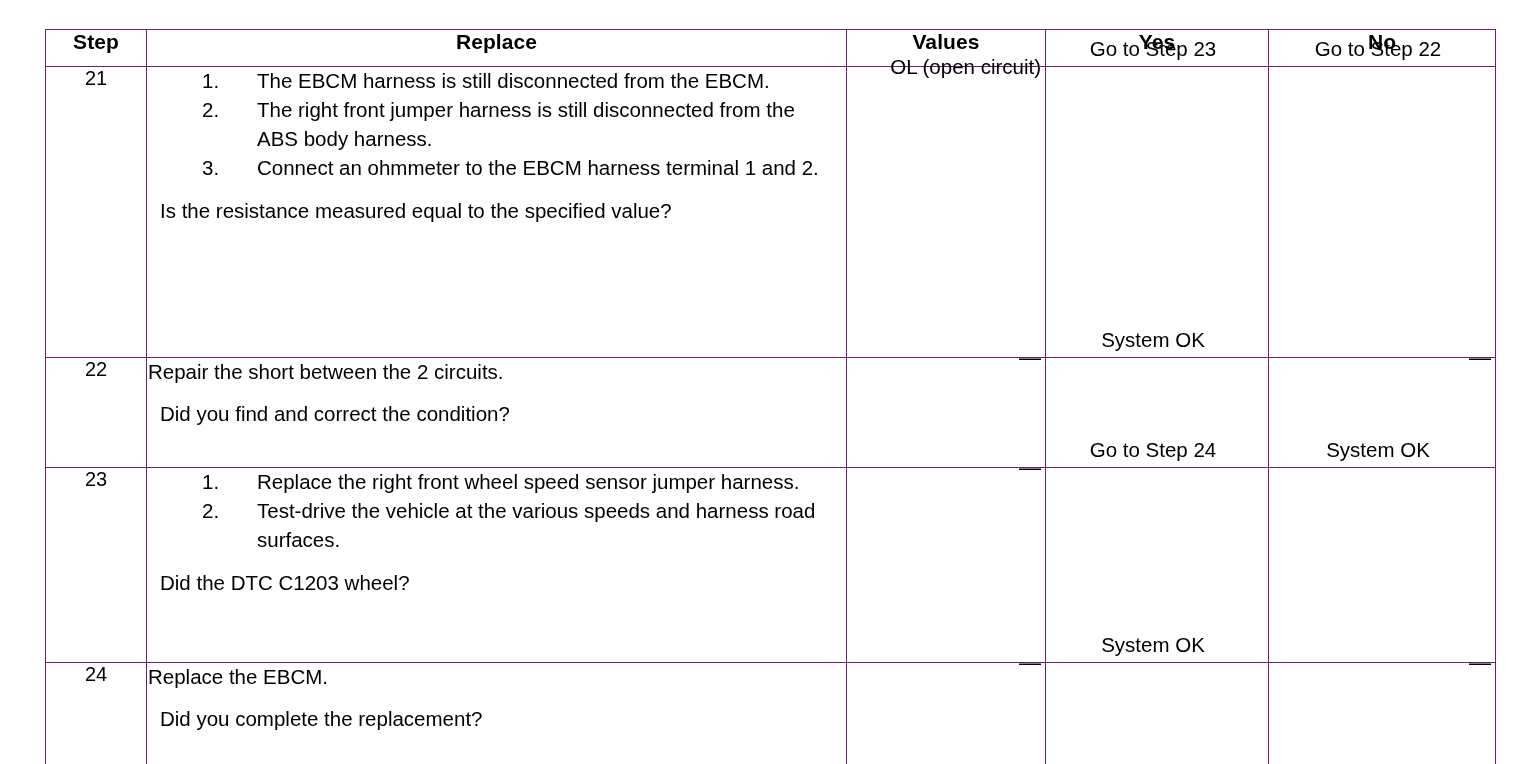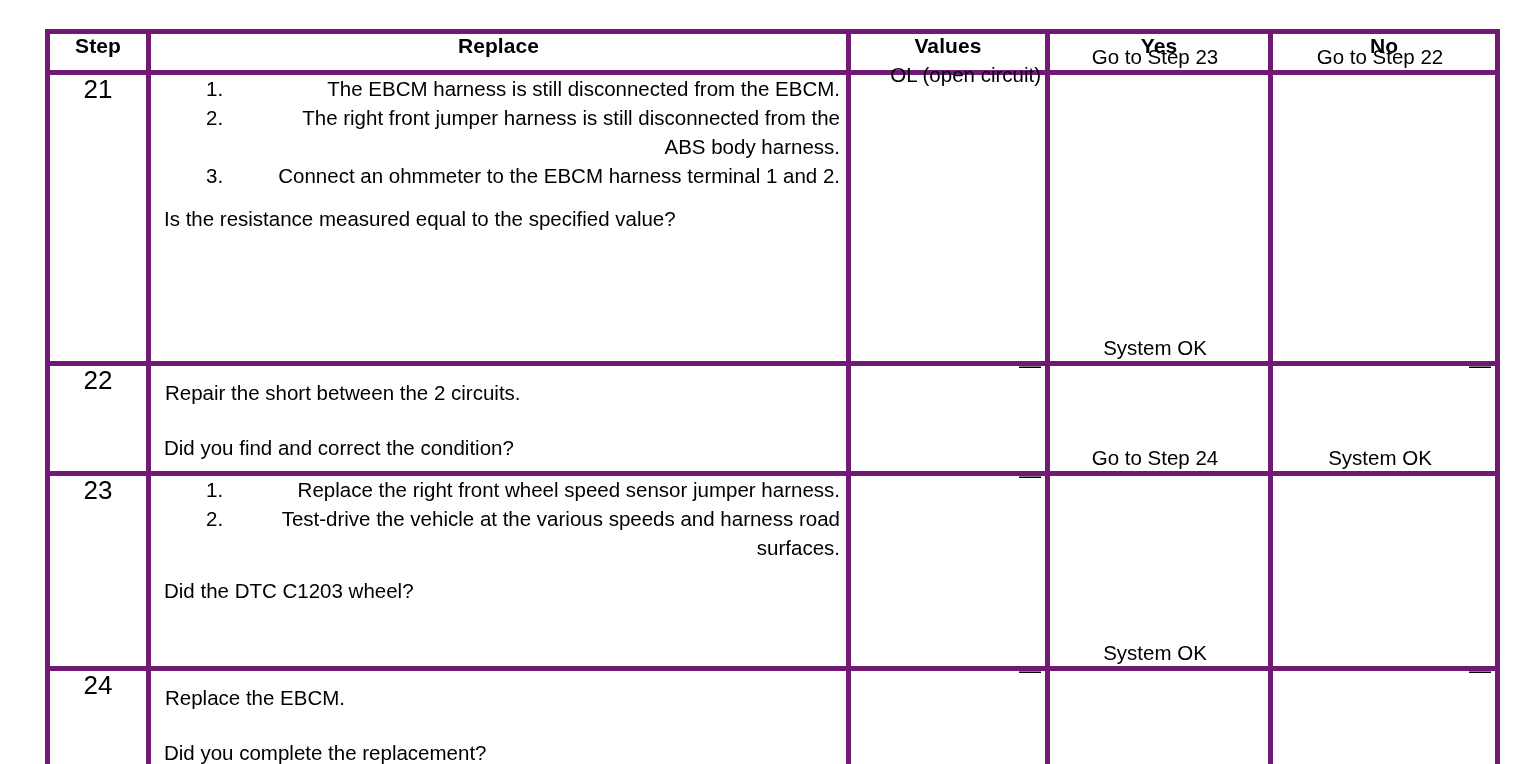--- a/index.html
+++ b/index.html
@@ -33,42 +33,42 @@
     background: #ffffff;
   }
 
   table.diag col.c-step   { width: 101px; }
   table.diag col.c-action { width: 700px; }
   table.diag col.c-values { width: 199px; }
   table.diag col.c-yes    { width: 223px; }
   table.diag col.c-no     { width: 227px; }
 
   table.diag td, table.diag th {
-    border: 5px solid #701a75;
+    border: 1px solid #701a75;
     padding: 0;
     vertical-align: top;
     background: #ffffff;
   }
 
   
   thead th {
     height: 36px;
     font-size: 21px;
     font-weight: bold;
     text-align: center;
     vertical-align: middle;
     padding: 3px 0 5px 0;
     letter-spacing: 0.1px;
   }
 
   
   td.step-cell {
     text-align: center;
     vertical-align: middle;
-    font-size: 26px;
+    font-size: 20px;
     line-height: 1.1;
   }
 
   
   td.action-cell {
     vertical-align: top;
     padding: 8px 10px 8px 8px;
     font-size: 20.5px;
     line-height: 1.38;
   }
@@ -91,24 +91,23 @@
   ol.steps li .num {
     flex: 0 0 auto;
     width: 55px;
     padding-left: 55px;
     box-sizing: content-box;
     text-align: left;
   }
   ol.steps li .txt {
     flex: 1 1 auto;
     padding-right: 6px;
-    text-align: right;
   }
   .plain-line {
-    margin: 13px;
+    margin: 0;
     padding: 0 0 0 1px;
   }
   .spacer {
     flex: 1 1 auto;
     min-height: 14px;
   }
   .question-line {
     margin: 0;
     padding: 0 0 0 13px;
   }

